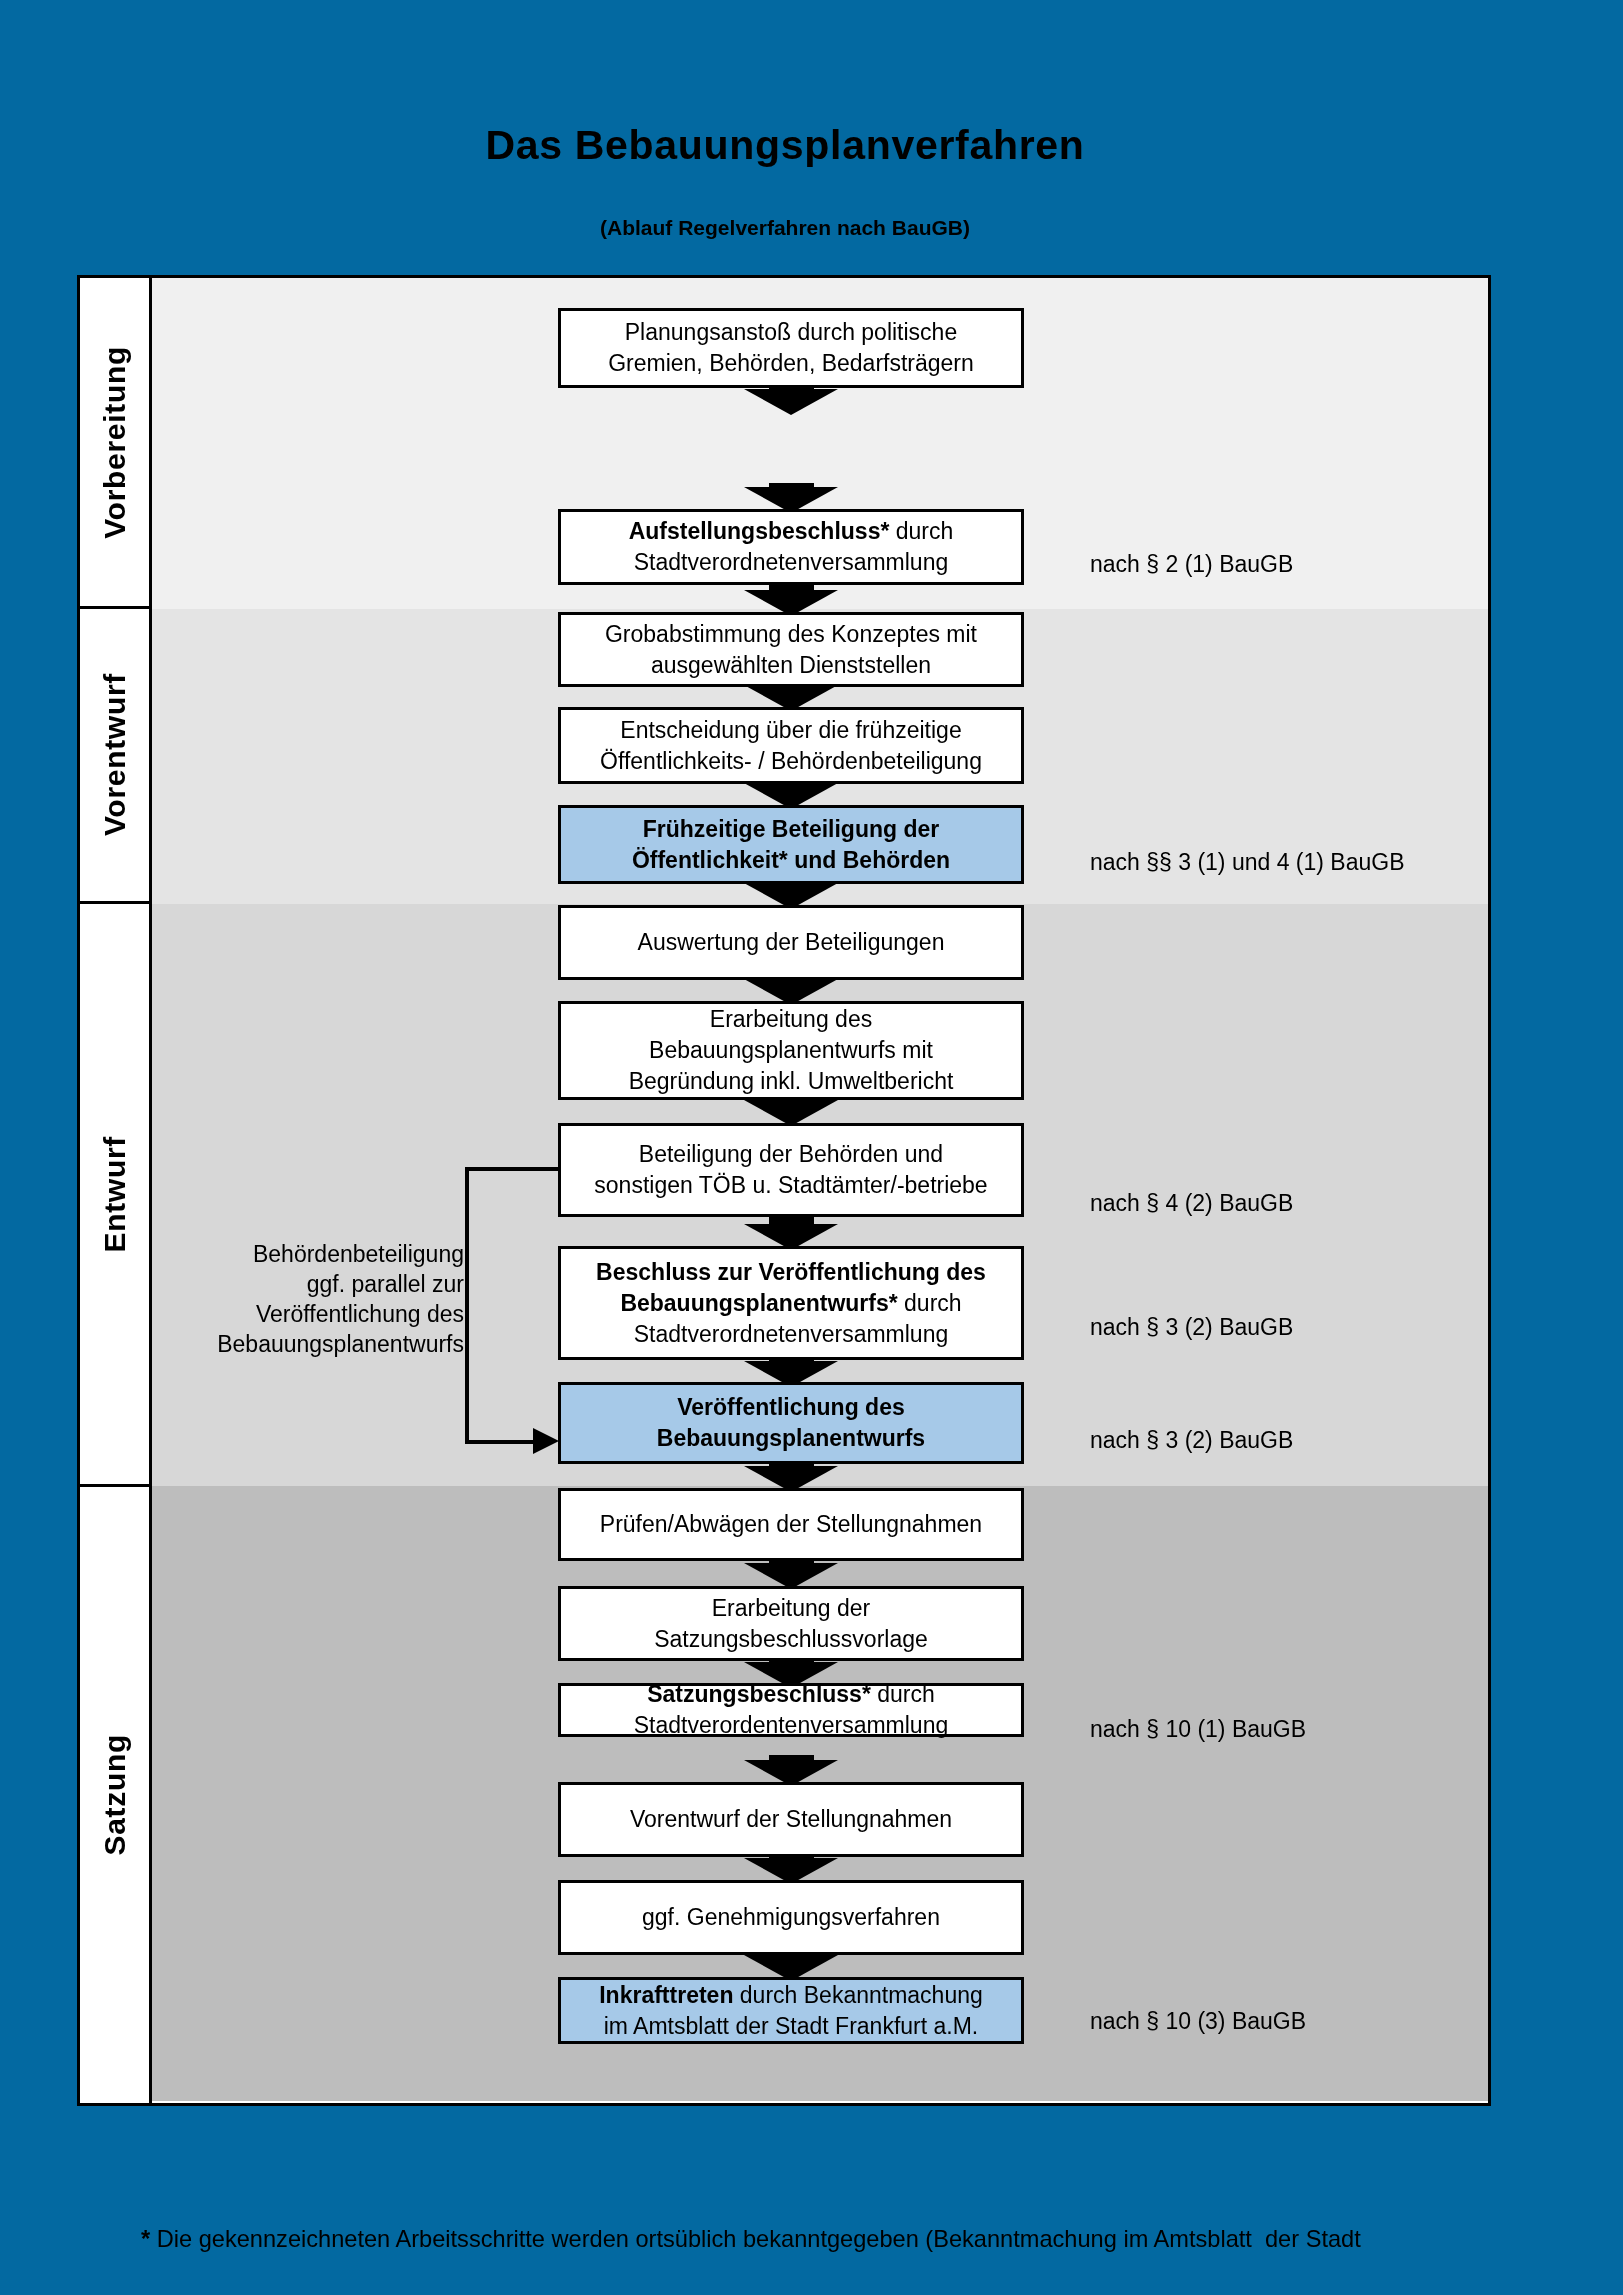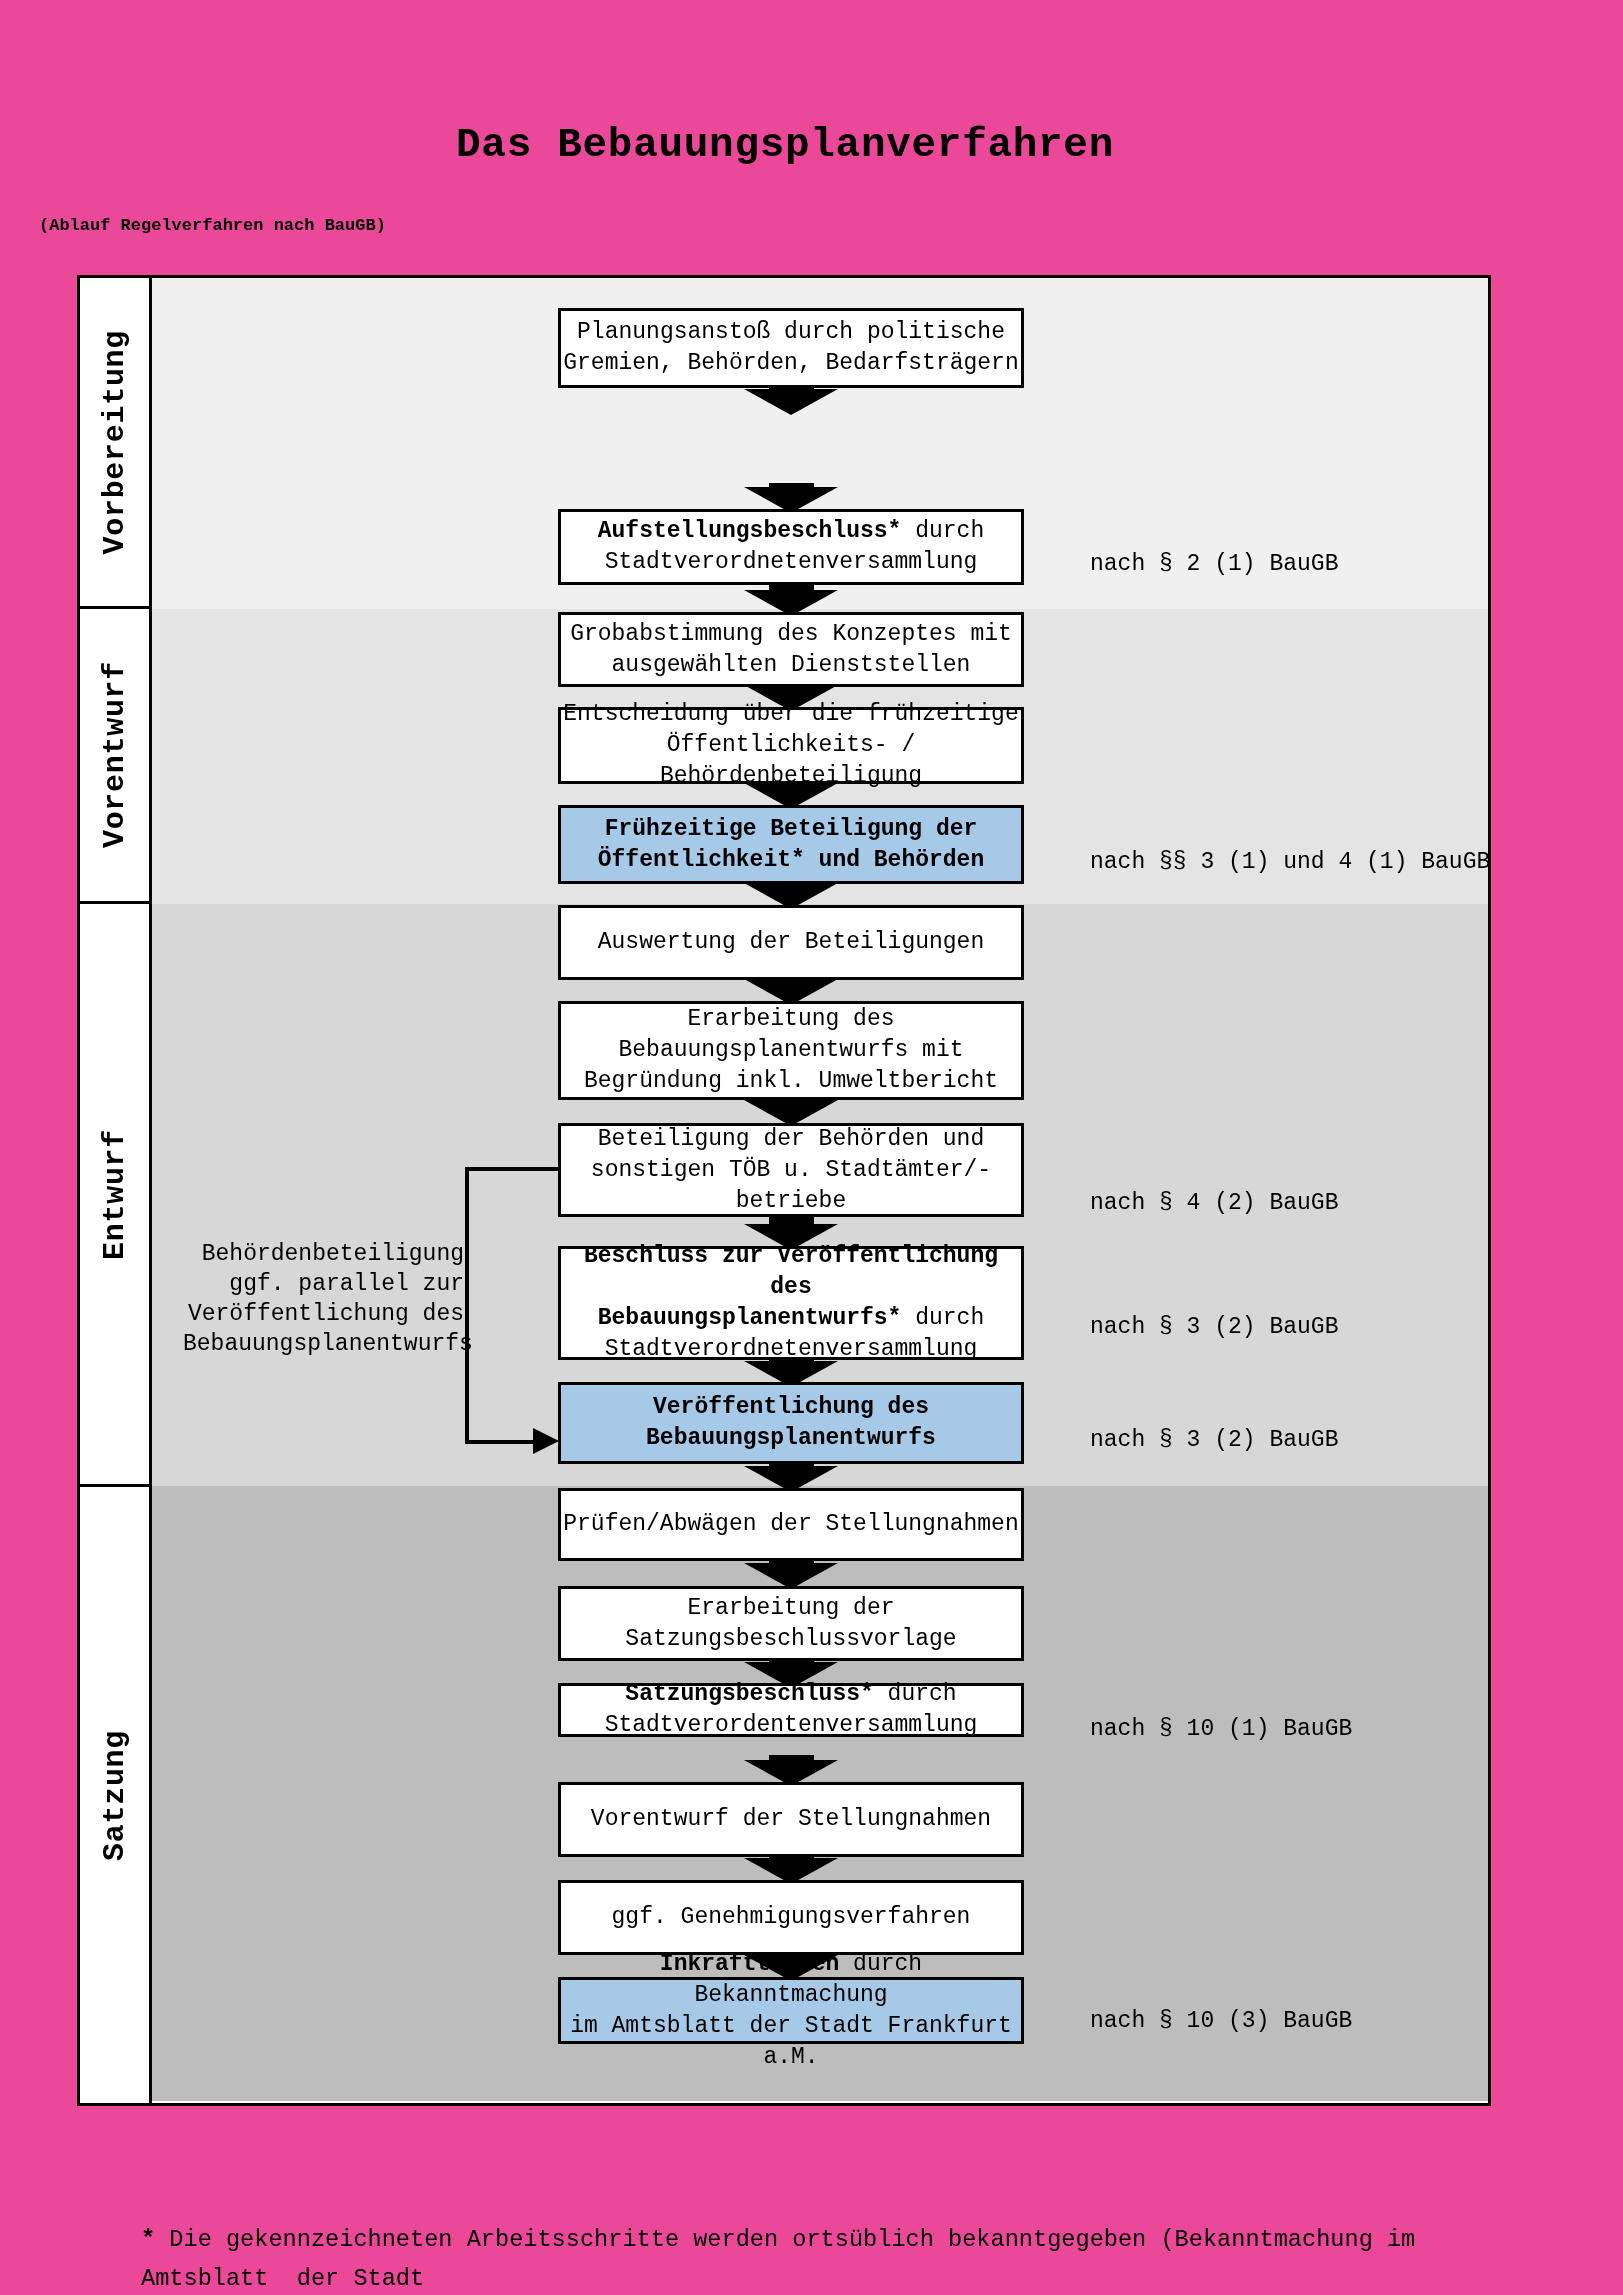--- a/index.html
+++ b/index.html
@@ -1,21 +1,21 @@
 <!DOCTYPE html>
 <html style="font-size:10.5px"><head>
 <meta charset="utf-8">
 <style>
   html,body{margin:0;padding:0;background:#ffffff;}
-  .page{position:relative;width:1623px;height:2295px;background:#ec4899;overflow:hidden;
-        font-family:Liberation Mono, monospace;color:#000;}
+  .page{position:relative;width:1623px;height:2295px;background:#0369a1;overflow:hidden;
+        font-family:Liberation Sans, sans-serif;color:#000;}
   .title{position:absolute;left:39px;top:122px;width:1492px;text-align:center;
          font-size:41px;font-weight:bold;letter-spacing:0.7px;}
-  .subtitle{position:absolute;left:39px;top:216px;width:1492px;
-            font-size:17px;font-weight:bold;}
+  .subtitle{position:absolute;left:39px;top:216px;width:1492px;text-align:center;
+            font-size:21px;font-weight:bold;}
   .frame{position:absolute;left:77px;top:275px;width:1414px;height:1831px;
          border:3.9px solid #000;box-sizing:border-box;background:#fff;}
   .labelcol{position:absolute;left:0;top:0;bottom:0;width:72px;box-sizing:border-box;
             border-right:3.9px solid #000;display:flex;flex-direction:column;background:#fff;}
   .labelcell{box-sizing:border-box;border-bottom:3.9px solid #000;display:flex;
              align-items:center;justify-content:center;}
   .labelcell:last-child{border-bottom:none;flex:1;}
   .labelcell span{writing-mode:vertical-rl;transform:rotate(180deg);
                   font-weight:bold;font-size:30px;letter-spacing:0.7px;}
   .sec{position:absolute;left:72px;right:0;}

